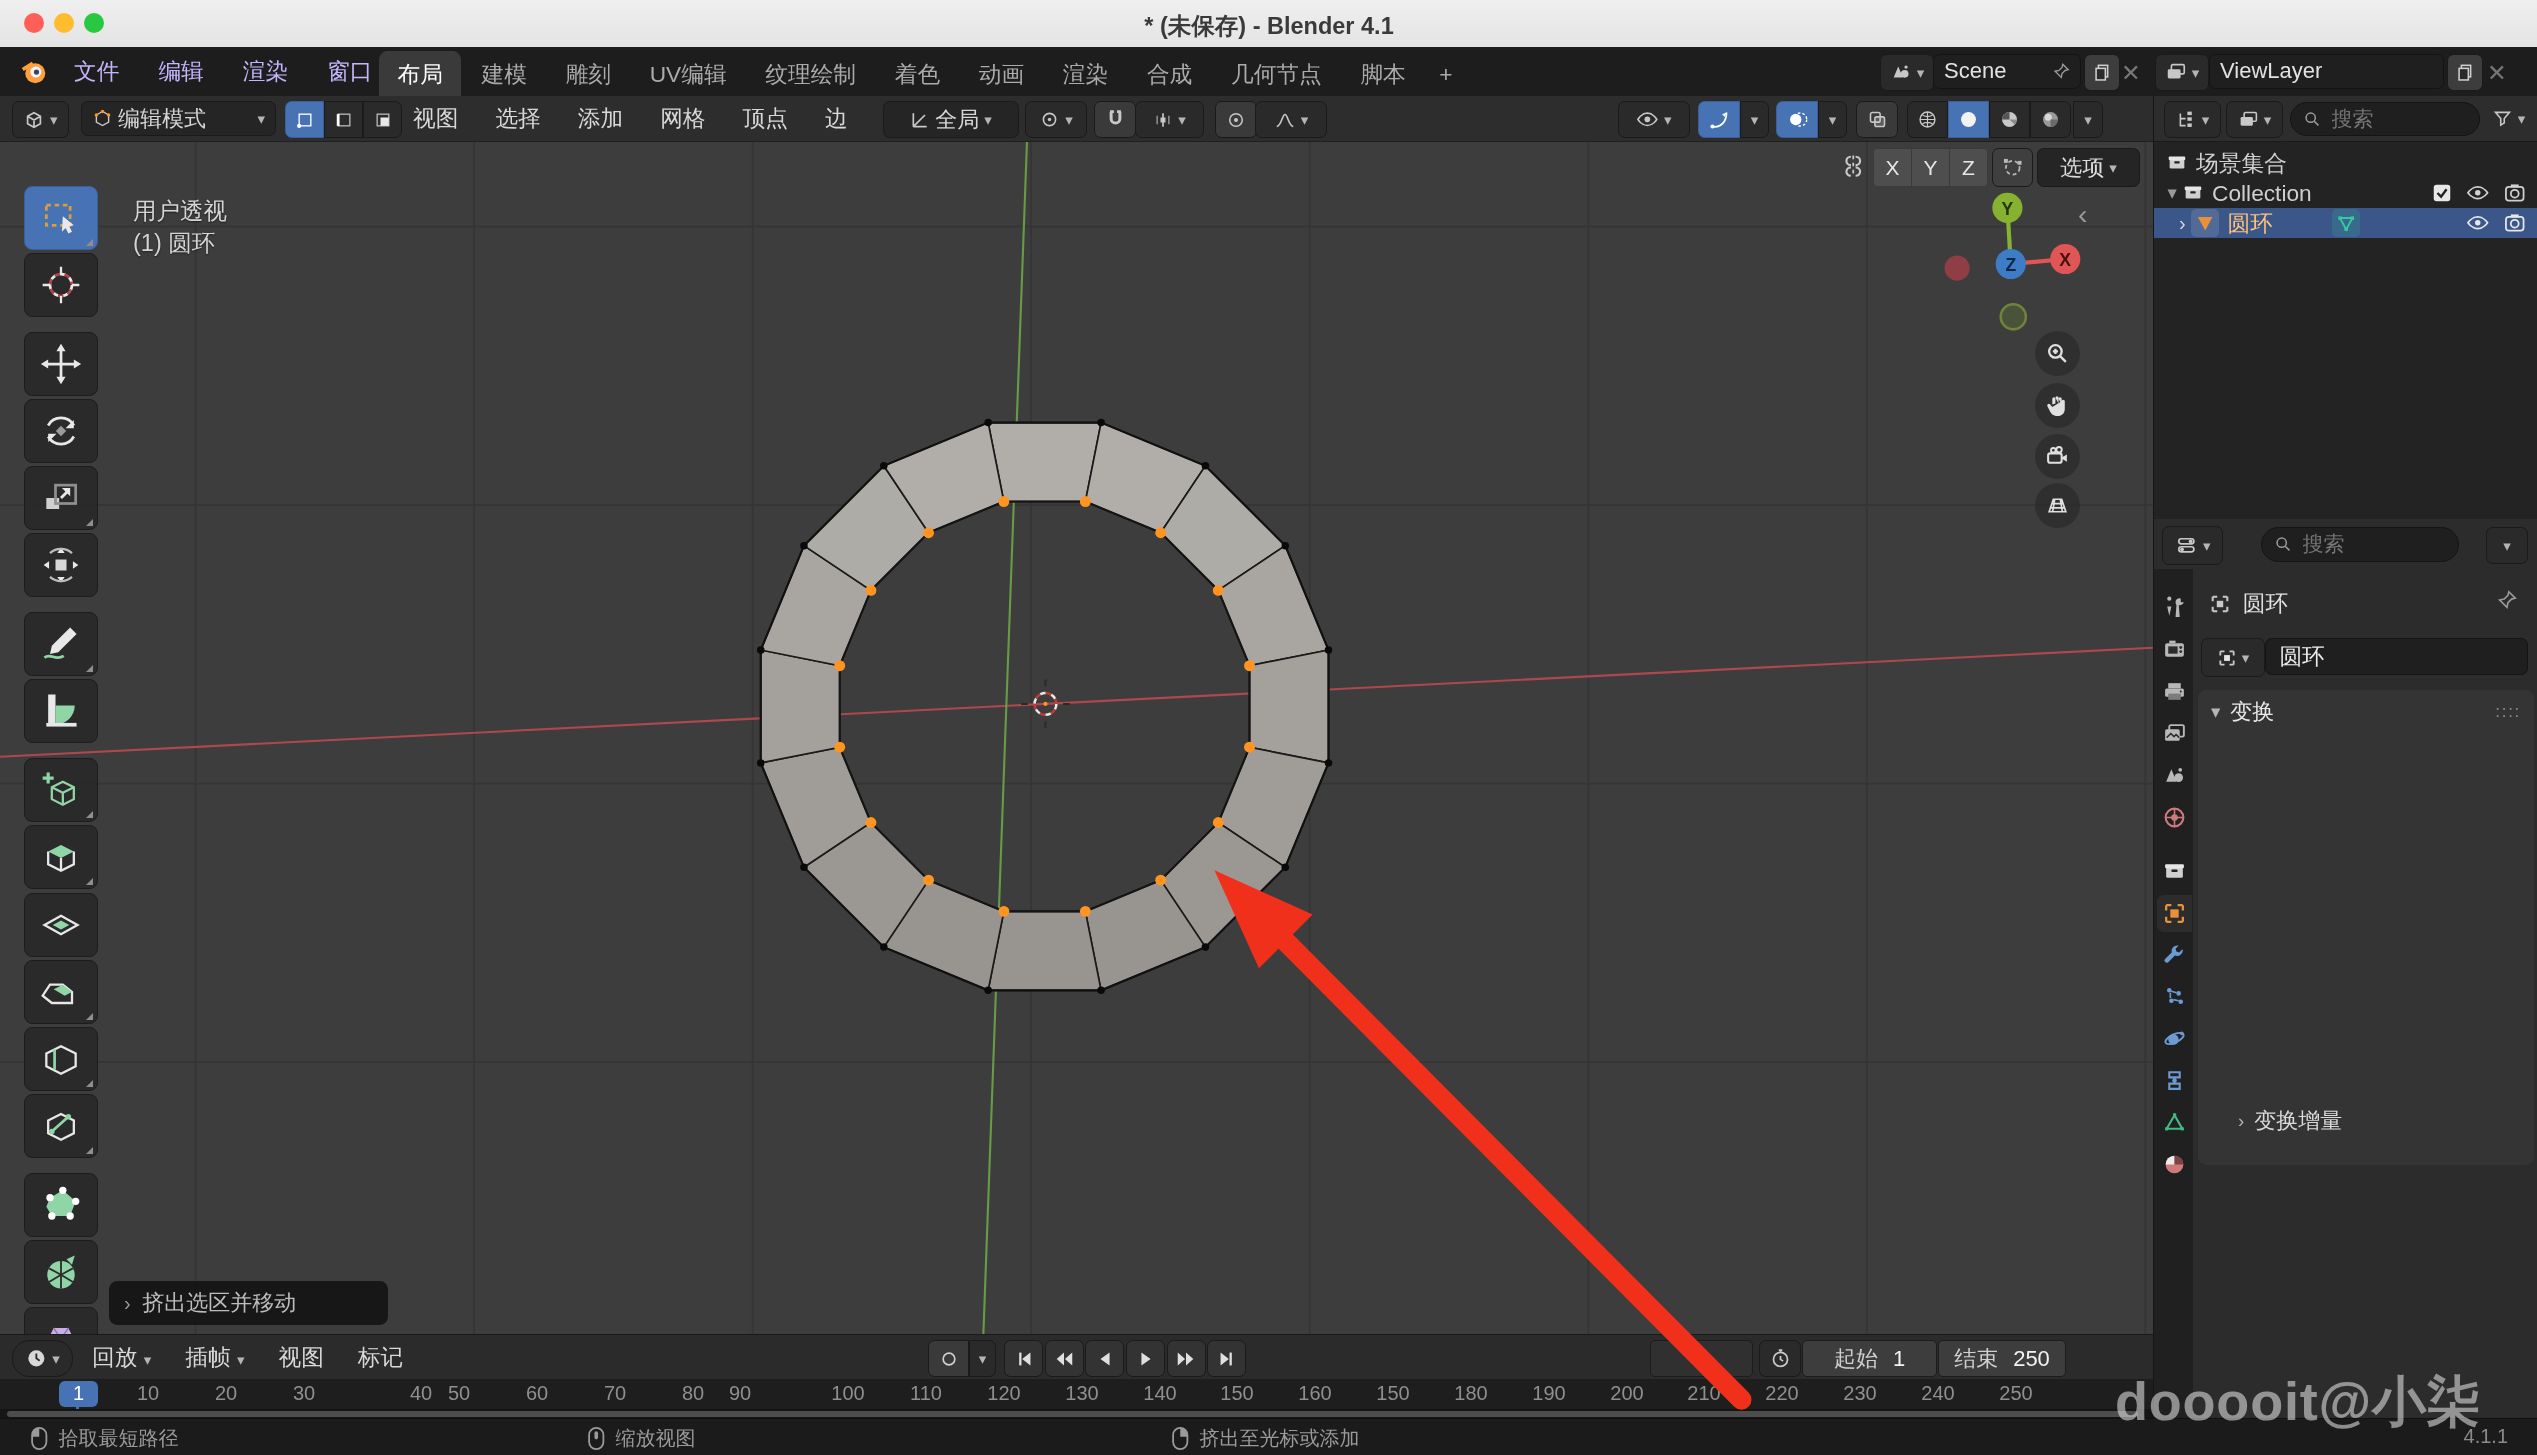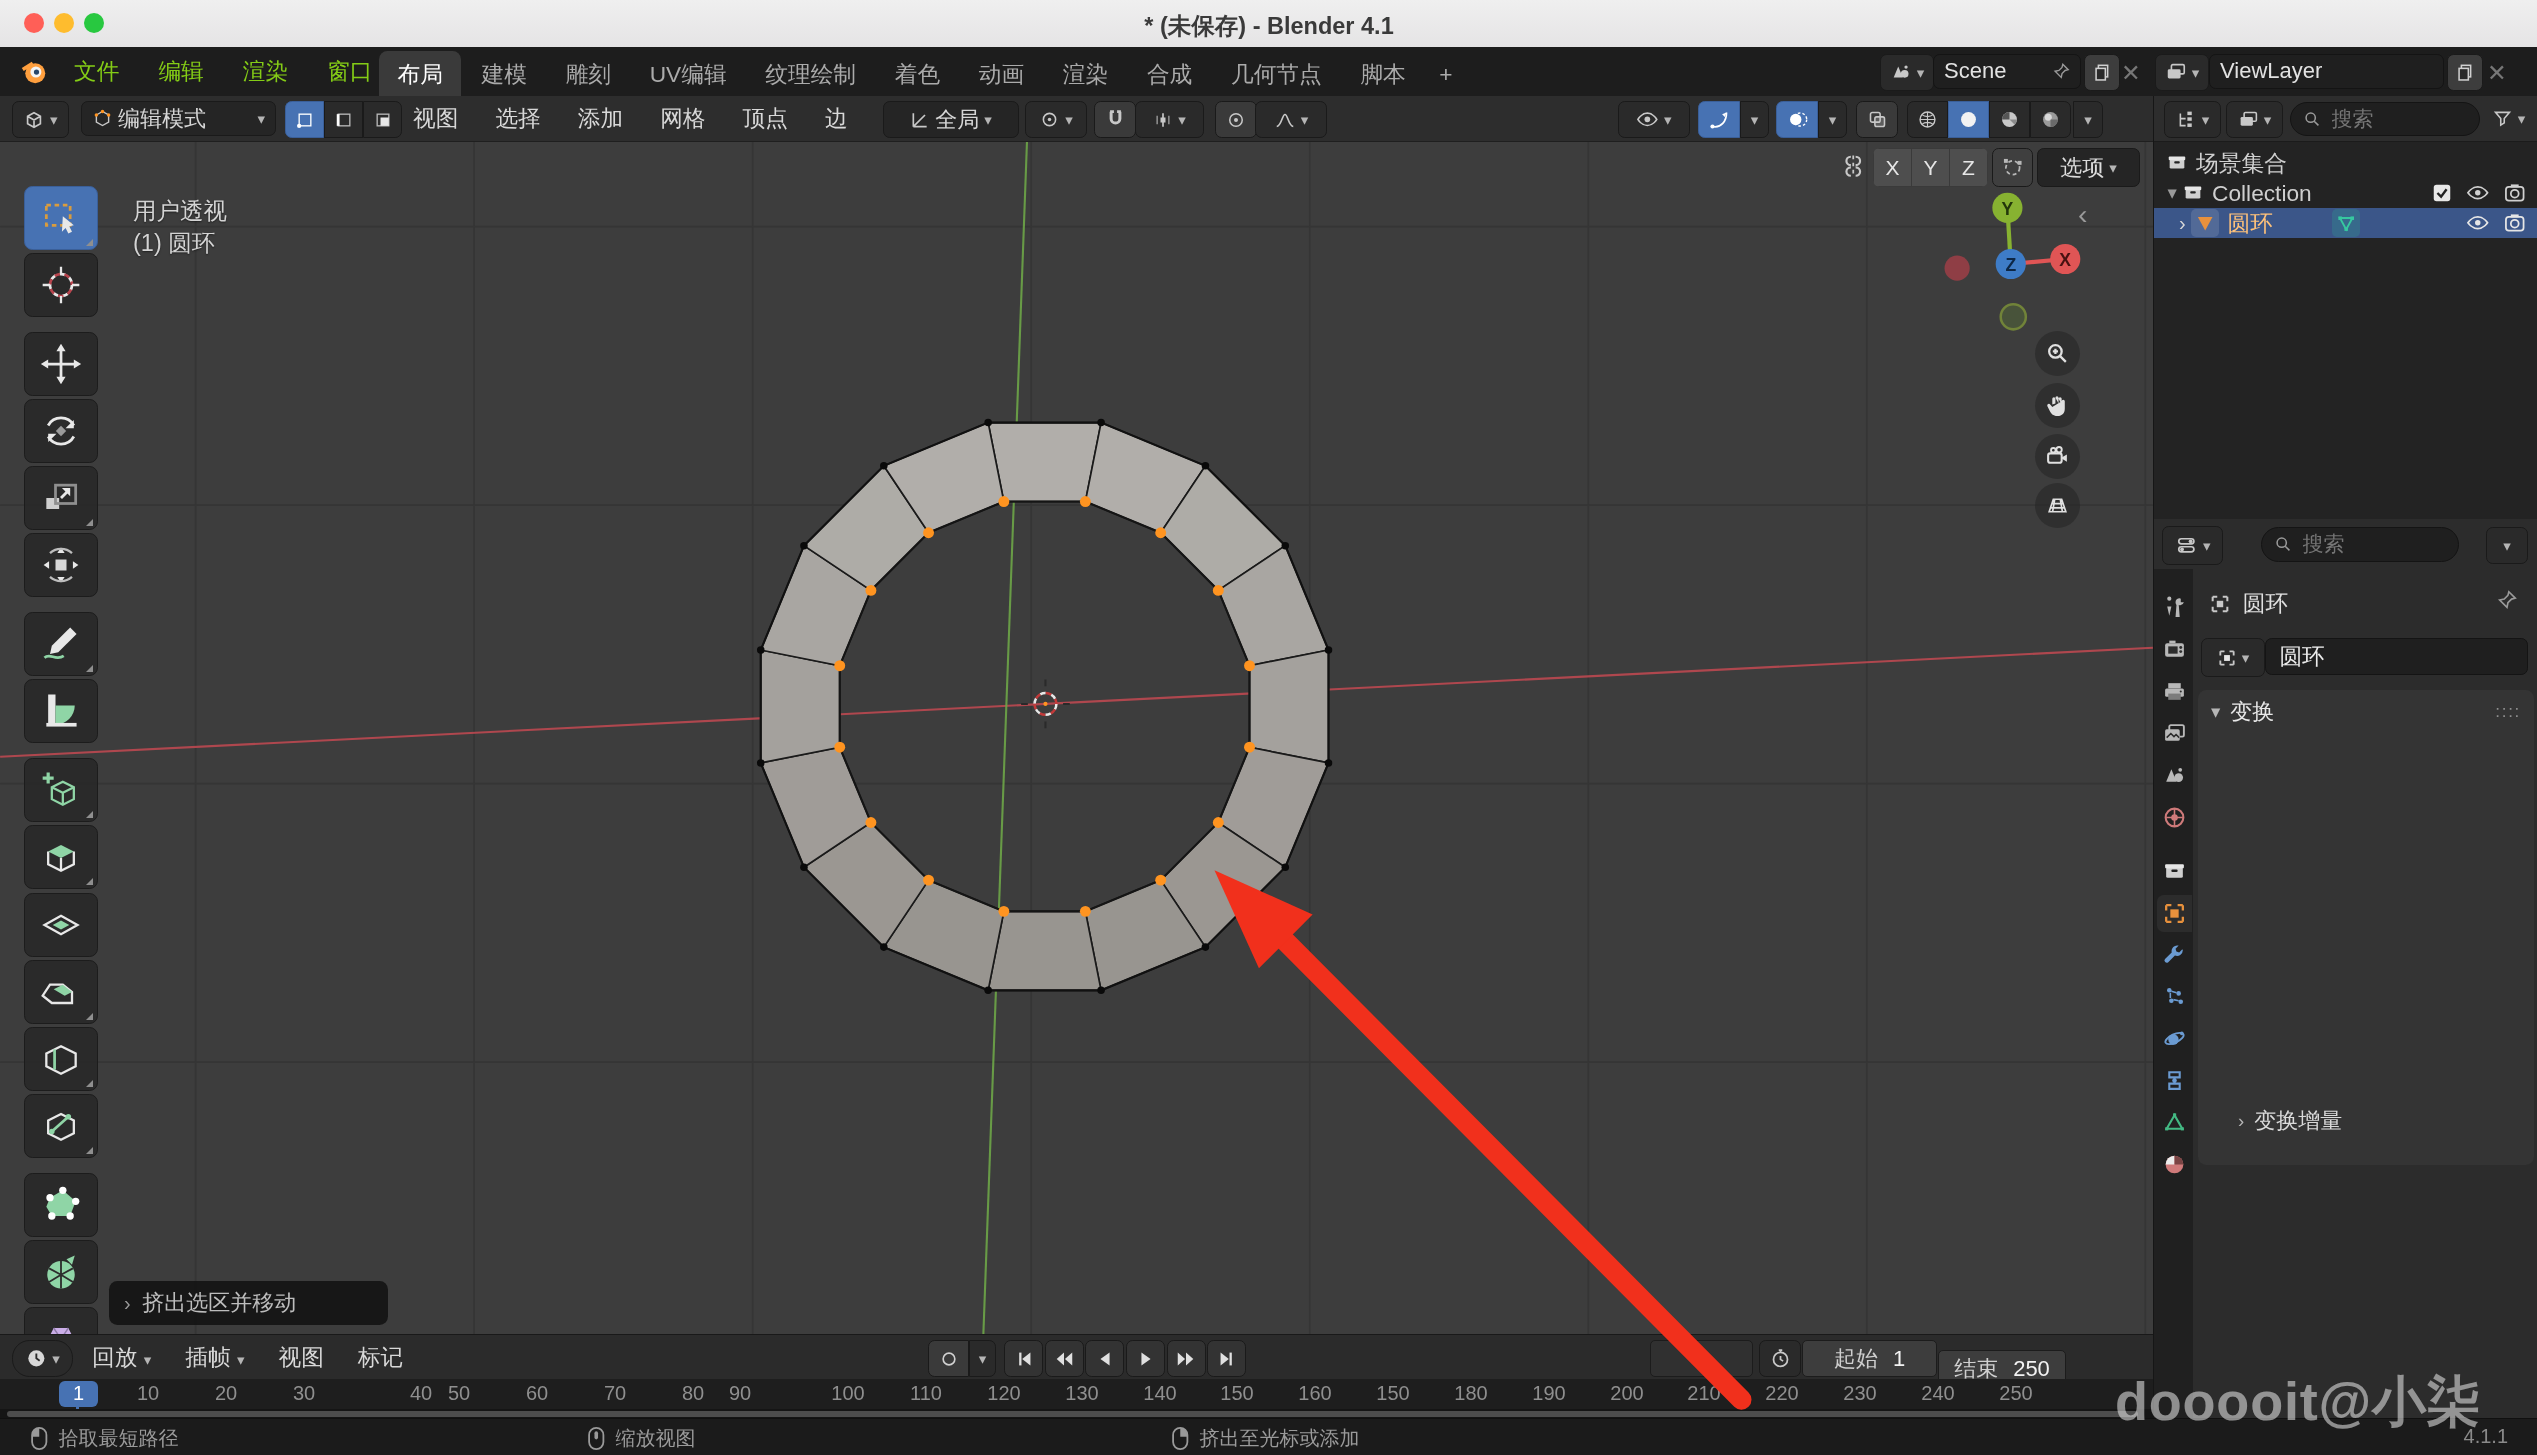--- a/index.html
+++ b/index.html
@@ -7,21 +7,21 @@
          font-family:"Liberation Sans","DejaVu Sans",sans-serif;color:#d6d6d6;font-size:22px;
          -webkit-font-smoothing:antialiased;}
   .abs{position:absolute;}
   
   #titlebar{left:0;top:0;width:2538px;height:47px;background:linear-gradient(#efefef,#e5e4e5);
             border-bottom:0.8px solid #c9c9c9;}
   .traffic{width:20px;height:20px;border-radius:50%;top:13.4px;}
   #title-text{width:100%;text-align:center;top:10px;color:#3a3a3a;font-weight:bold;font-size:23.5px;}
   
   #topbar{left:0;top:47px;width:2538px;height:49px;background:#1d1d1d;}
-  #topbar-menus{left:74px;top:0;height:49px;display:flex;align-items:center;gap:39px;font-size:22.7px;color:#84cc16;}
+  #topbar-menus{left:74px;top:0;height:49px;display:flex;align-items:center;gap:39px;font-size:22.7px;color:#c4b5fd;}
   #workspace-tabs{left:379px;top:5px;height:44px;display:flex;align-items:center;gap:1.7px;font-size:22.7px;}
   .ws-tab{padding:7.6px 18.5px;color:#ababab;border-radius:8.4px 8.4px 0 0;white-space:nowrap;}
   .ws-tab.active{background:#3a3a3a;color:#ffffff;}
   .ws-add{padding:7.6px 13.4px;color:#ababab;}
   
   .btn{background:#2a2a2a;border:0.8px solid #1a1a1a;border-radius:6.7px;display:flex;align-items:center;
        justify-content:center;gap:5px;}
   .darkfield{background:#1f1f1f;border:0.8px solid #141414;border-radius:6.7px;display:flex;align-items:center;}
   .caret{font-size:15px;color:#b5b5b5;line-height:1;}
   .blue{background:#4772b3!important;border-color:#3a5f99!important;}
@@ -961,21 +961,21 @@
     <div class="abs btn" style="left:1759px;top:5px;width:40px;height:35px;">
       <svg width="21" height="21" viewBox="0 0 24 24">
           <circle cx="12" cy="13" r="8" fill="none" stroke="#c8c8c8" stroke-width="2"></circle>
           <path d="M12 9v4l3 2M10 2.5h4M12 2.5V5" stroke="#c8c8c8" stroke-width="2" fill="none"></path>
         </svg>
     </div>
     <div class="abs tfield" style="left:1802px;top:5px;width:133px;height:35px;background:#3d3d3d;border:0.8px solid #1c1c1c;gap:15px;">
       <span style="color:#cfcfcf;">起始</span>
       <span>1</span>
     </div>
-    <div class="abs tfield" style="left:1938px;top:15px;width:126px;height:35px;background:#3d3d3d;border:0.8px solid #1c1c1c;gap:15px;">
+    <div class="abs tfield" style="left:1938px;top:5px;width:126px;height:35px;background:#3d3d3d;border:0.8px solid #1c1c1c;gap:15px;">
       <span style="color:#cfcfcf;">结束</span>
       <span>250</span>
     </div>
     <div class="abs" id="tl-ruler">
       <div class="abs" style="left:59px;top:1.7px;width:39px;height:26px;background:#4772b3;border-radius:5.9px;display:flex;align-items:center;justify-content:center;color:#fff;font-size:20px;">
         <span>1</span>
       </div>
       <div class="abs" style="left:76px;top:28px;width:3.4px;height:11.7px;background:#4772b3;"></div>
     <span class="tick" style="left:148px;">10</span>
         <span class="tick" style="left:226px;">20</span>

